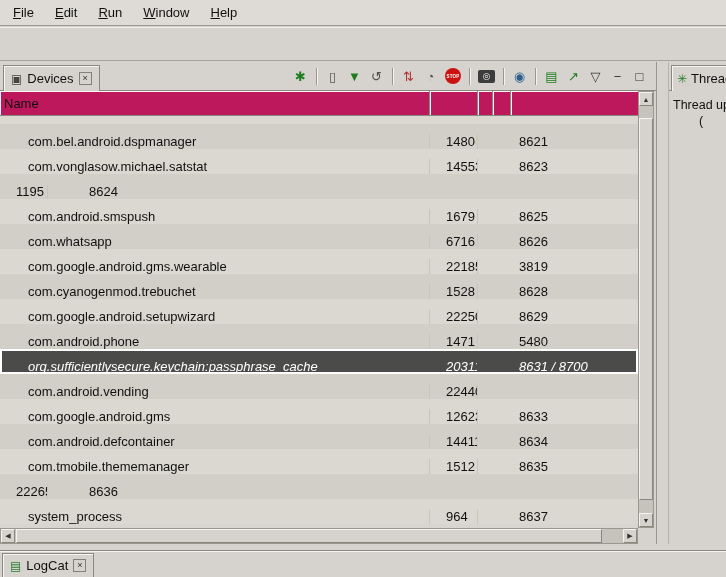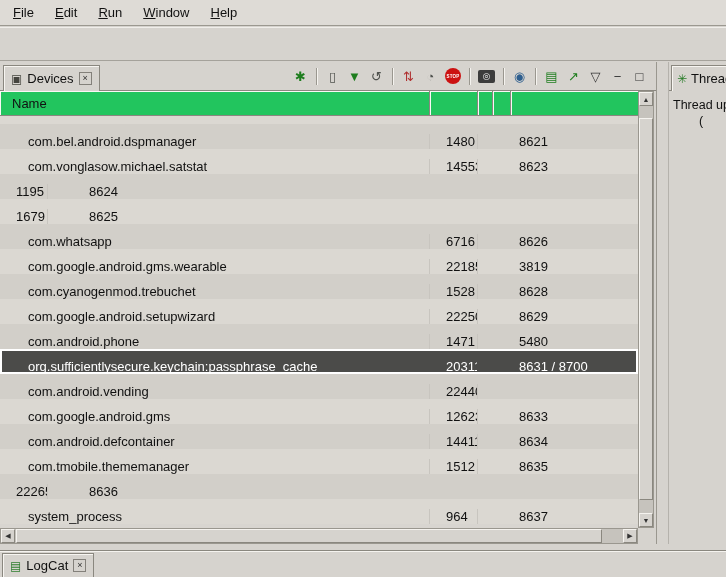--- a/index.html
+++ b/index.html
@@ -24,37 +24,37 @@
     margin-left:3px;margin-bottom:-1px;font-size:13px;box-sizing:border-box;white-space:nowrap;}
   .tab-icon{font-size:12px;color:#45453f;}
   .tab-close{width:13px;height:13px;border:1px solid #83807a;font-size:9px;line-height:11px;text-align:center;color:#333;background:#d6d3ce;box-sizing:border-box;}
   .panel-toolbar{margin-left:auto;align-self:center;display:flex;align-items:center;gap:1px;padding-right:6px;}
   .tbicon{width:21px;height:18px;display:flex;align-items:center;justify-content:center;font-size:13px;cursor:default;}
   .tbicon.stop{width:16px;height:16px;border-radius:50%;background:#cc1111;color:#fff;font-size:4.5px;font-weight:bold;letter-spacing:.2px;margin:0 3px;}
   .tbicon.cam{width:17px;height:13px;border-radius:2px;background:#3c3c3c;color:#eee;font-size:9px;margin:0 3px;}
   .tbsep{width:1px;height:17px;background:#9a978f;box-shadow:1px 0 0 #f5f3ef;margin:0 4px;}
   
   .thead{position:absolute;left:0;top:29px;width:638px;height:25px;display:flex;}
-  .th{box-sizing:border-box;background:#22c55e;border-right:1px solid #8a877f;border-bottom:1px solid #8a877f;
-    box-shadow:inset 1px 1px 0 #faf8f5;font-size:13px;display:flex;align-items:center;padding-left:12px;overflow:hidden;}
+  .th{box-sizing:border-box;background:#be185d;border-right:1px solid #8a877f;border-bottom:1px solid #8a877f;
+    box-shadow:inset 1px 1px 0 #faf8f5;font-size:13px;display:flex;align-items:center;padding-left:4px;overflow:hidden;}
   .w-name{width:430px;} .w-pid{width:48px;} .w-c3{width:15px;} .w-c4{width:18px;} .w-port{width:127px;}
   .th.w-port{border-right:none;}
   .tbody{position:absolute;left:0;top:54px;width:638px;height:412px;background:#d8d5d0;overflow:hidden;}
   .partial-row{height:8px;background:#dbd8d2;}
   .trow{display:flex;height:25px;box-sizing:border-box;position:relative;align-items:flex-end;}
   .trow.even{background:#d2cfc9;}
   .trow.odd{background:#dbd8d2;}
   .cell{box-sizing:border-box;display:flex;align-items:center;font-size:13px;
     border-right:1px solid #c8c5bf;overflow:hidden;white-space:nowrap;}
   .cell.name{width:430px;padding-left:28px;}
   .cell.pid{width:48px;padding-left:16px;}
   .cell.c3{width:15px;} .cell.c4{width:18px;}
   .cell.port{width:127px;padding-left:8px;border-right:none;}
   .trow.selected{background:#4b4b49;color:#fff;box-shadow:inset 0 0 0 2px #ffffff;}
-  .trow.selected .cell{border-right-color:transparent;}
+  .trow.selected .cell{border-right-color:transparent;font-style:italic;}
   
   .vscroll{position:absolute;left:638px;top:29px;width:16px;height:437px;background:#c6c3bd;border:1px solid #9a978f;box-sizing:border-box;}
   .hscroll{position:absolute;left:0;top:466px;width:638px;height:16px;background:#c6c3bd;border:1px solid #9a978f;box-sizing:border-box;}
   .sbtn{position:absolute;width:14px;height:14px;background:#d6d3ce;border:1px solid;
     border-color:#f5f3ef #8a877f #8a877f #f5f3ef;display:flex;align-items:center;justify-content:center;
     font-size:7px;color:#333;box-sizing:border-box;}
   .vscroll .up{left:0;top:0;} .vscroll .down{left:0;bottom:0;}
   .hscroll .left{left:0;top:0;} .hscroll .right{right:0;top:0;}
   .vthumb{position:absolute;left:0;top:26px;width:14px;height:382px;background:#d6d3ce;border:1px solid;
     border-color:#f5f3ef #8a877f #8a877f #f5f3ef;box-sizing:border-box;}
@@ -147,20 +147,21 @@
   </div>
 
   <div class="trow even">
     <div class="cell pid">1195</div>
     <div class="cell c3"></div>
     <div class="cell c4"></div>
     <div class="cell port">8624</div>
   </div>
 
   <div class="trow odd">
+    <div class="cell name">com.android.smspush</div>
     <div class="cell pid">1679</div>
     <div class="cell c3"></div>
     <div class="cell c4"></div>
     <div class="cell port">8625</div>
   </div>
 
   <div class="trow even">
     <div class="cell name">com.whatsapp</div>
     <div class="cell pid">6716</div>
     <div class="cell c3"></div>

